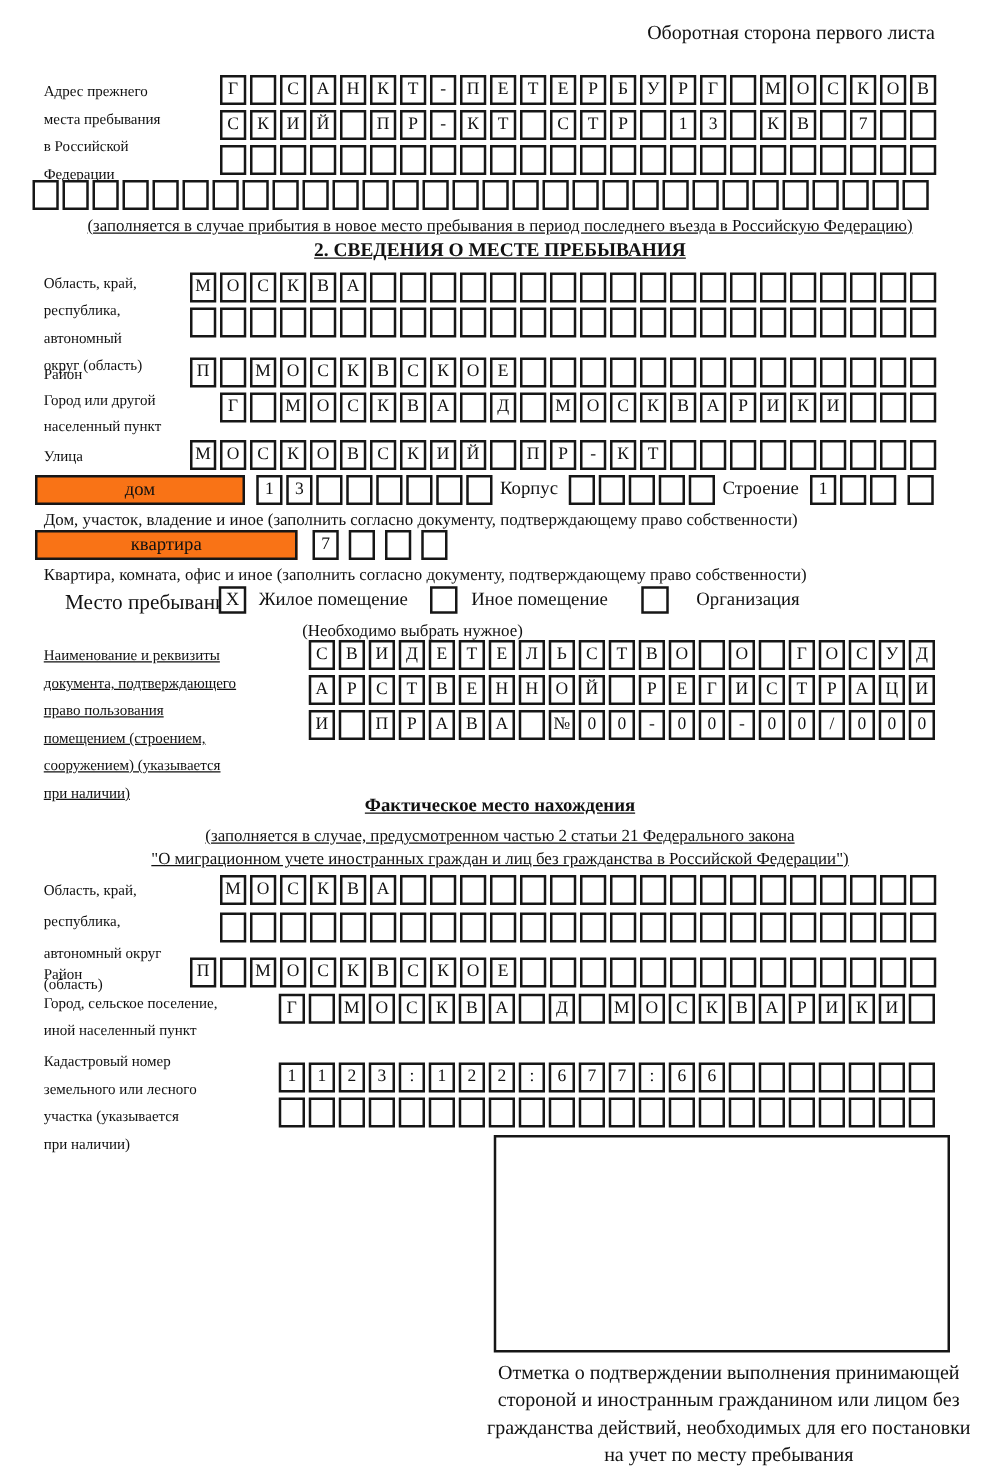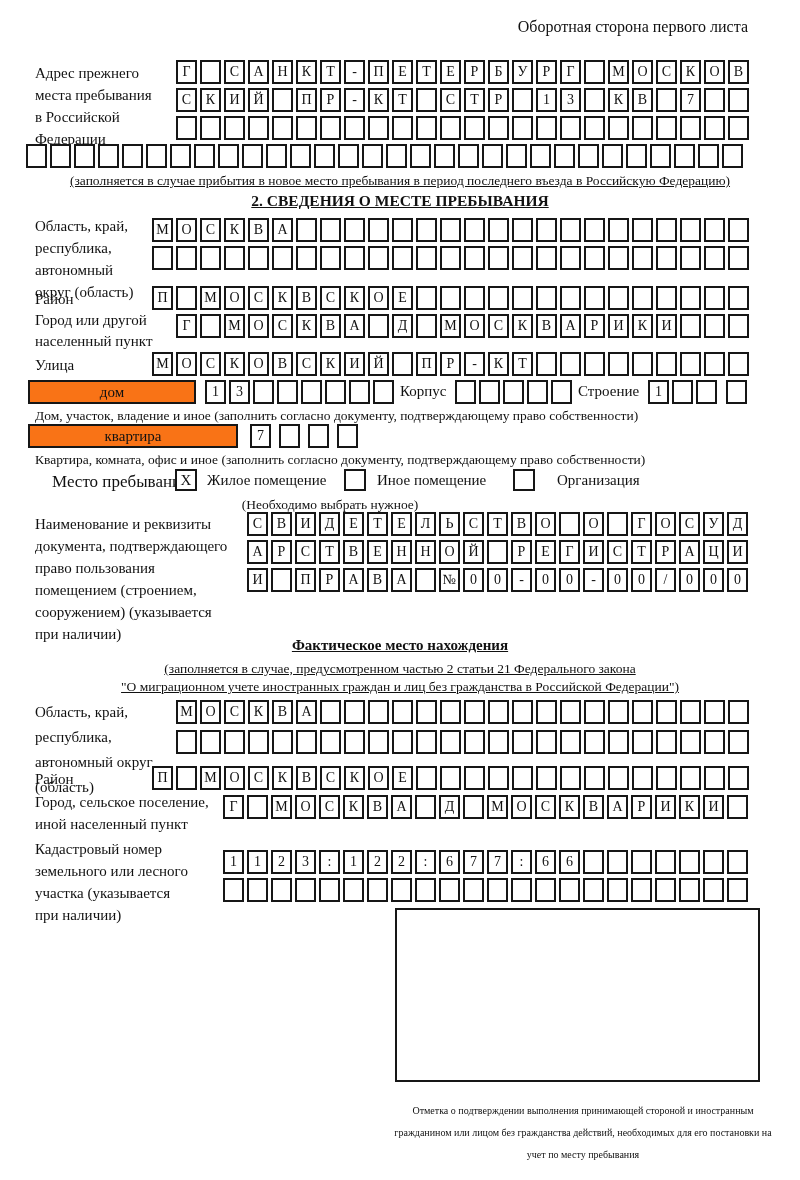--- a/index.html
+++ b/index.html
@@ -1,19 +1,19 @@
 <!DOCTYPE html>
 <html lang="ru"><head>
 <meta charset="utf-8">
 <style>
   html,body{margin:0;padding:0;background:#ffffff;}
   .page{position:relative;width:800px;height:1180px;background:#fff;
         font-family:"Liberation Serif",serif;color:#111;overflow:hidden;}
   .abs{position:absolute;}
-  .lbl{font-size:15px;line-height:22px;white-space:pre-line;}
+  .lbl{font-size:12px;line-height:22px;white-space:pre-line;}
   .lbl.lh25{line-height:25px;}
   .note{font-size:13.5px;}
   .center{text-align:center;left:0;right:0;text-decoration:underline;}
   .bold{font-weight:bold;}
   .row{position:absolute;display:flex;gap:3px;}
   .row.g8{gap:8px;}
   .cell{width:21px;height:24px;box-sizing:border-box;border:2px solid #161616;
         display:flex;align-items:center;justify-content:center;
         font-size:14px;line-height:1;background:#fff;}
   .row.stro .cell:last-child{margin-left:6px;}
@@ -333,21 +333,21 @@
 
   <div class="abs" style="left:52px;top:472px;font-size:17px;">Место пребывания:</div>
   <div class="chk" style="left:175px;top:469px;">X</div>
   <div class="abs" style="left:207px;top:472px;font-size:15px;">Жилое помещение</div>
   <div class="chk" style="left:344px;top:469px;"></div>
   <div class="abs" style="left:377px;top:472px;font-size:15px;">Иное помещение</div>
   <div class="chk" style="left:513px;top:469px;"></div>
   <div class="abs" style="left:557px;top:472px;font-size:15px;">Организация</div>
   <div class="abs note" style="left:150px;top:497px;width:360px;text-align:center;">(Необходимо выбрать нужное)</div>
 
-  <div class="abs lbl" style="left:35px;top:513px;width:210px;">Наименование и реквизиты
+  <div class="abs lbl" style="left:35px;top:513px;width:210px;text-decoration:underline;">Наименование и реквизиты
 документа, подтверждающего
 право пользования
 помещением (строением,
 сооружением) (указывается
 при наличии)</div>
   <div class="row" style="left:247px;top:512px;">
       <span class="cell">С</span>
       <span class="cell">В</span>
       <span class="cell">И</span>
       <span class="cell">Д</span>
@@ -580,15 +580,15 @@
       <span class="cell"></span>
       <span class="cell"></span>
       <span class="cell"></span>
       <span class="cell"></span>
       <span class="cell"></span>
       <span class="cell"></span>
       <span class="cell"></span>
     </div>
 
   <div class="bigbox" style="left:395px;top:908px;width:365px;height:174px;"></div>
-  <div class="abs" style="left:388px;top:1088px;width:390px;text-align:center;font-size:10px;line-height:22px;margin-top:12px;">Отметка о подтверждении выполнения принимающей стороной и иностранным гражданином или лицом без гражданства действий, необходимых для его постановки на учет по месту пребывания</div>
+  <div class="abs" style="left:388px;top:1088px;width:390px;text-align:center;font-size:16px;line-height:22px;">Отметка о подтверждении выполнения принимающей стороной и иностранным гражданином или лицом без гражданства действий, необходимых для его постановки на учет по месту пребывания</div>
 
 </div>
 
 </body></html>

